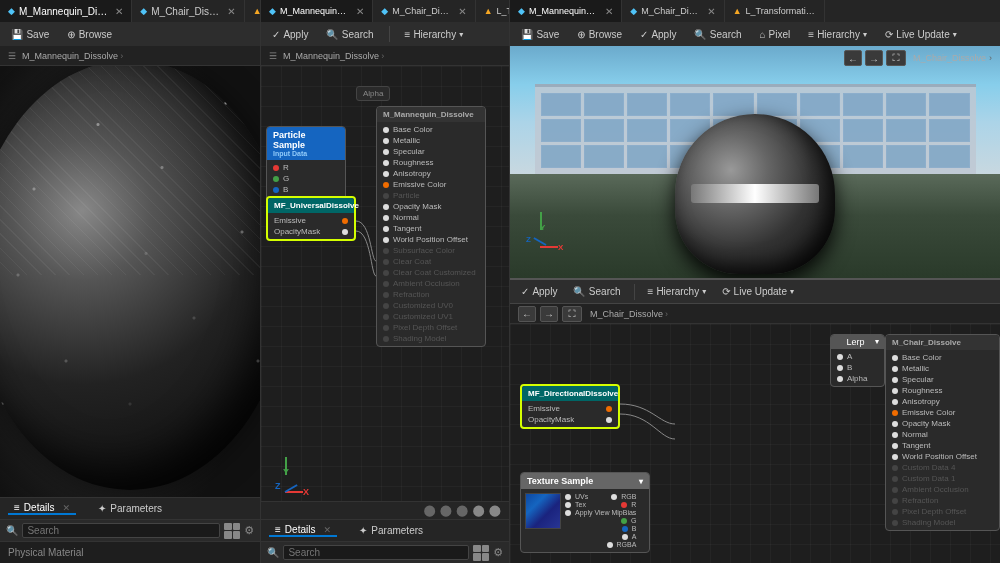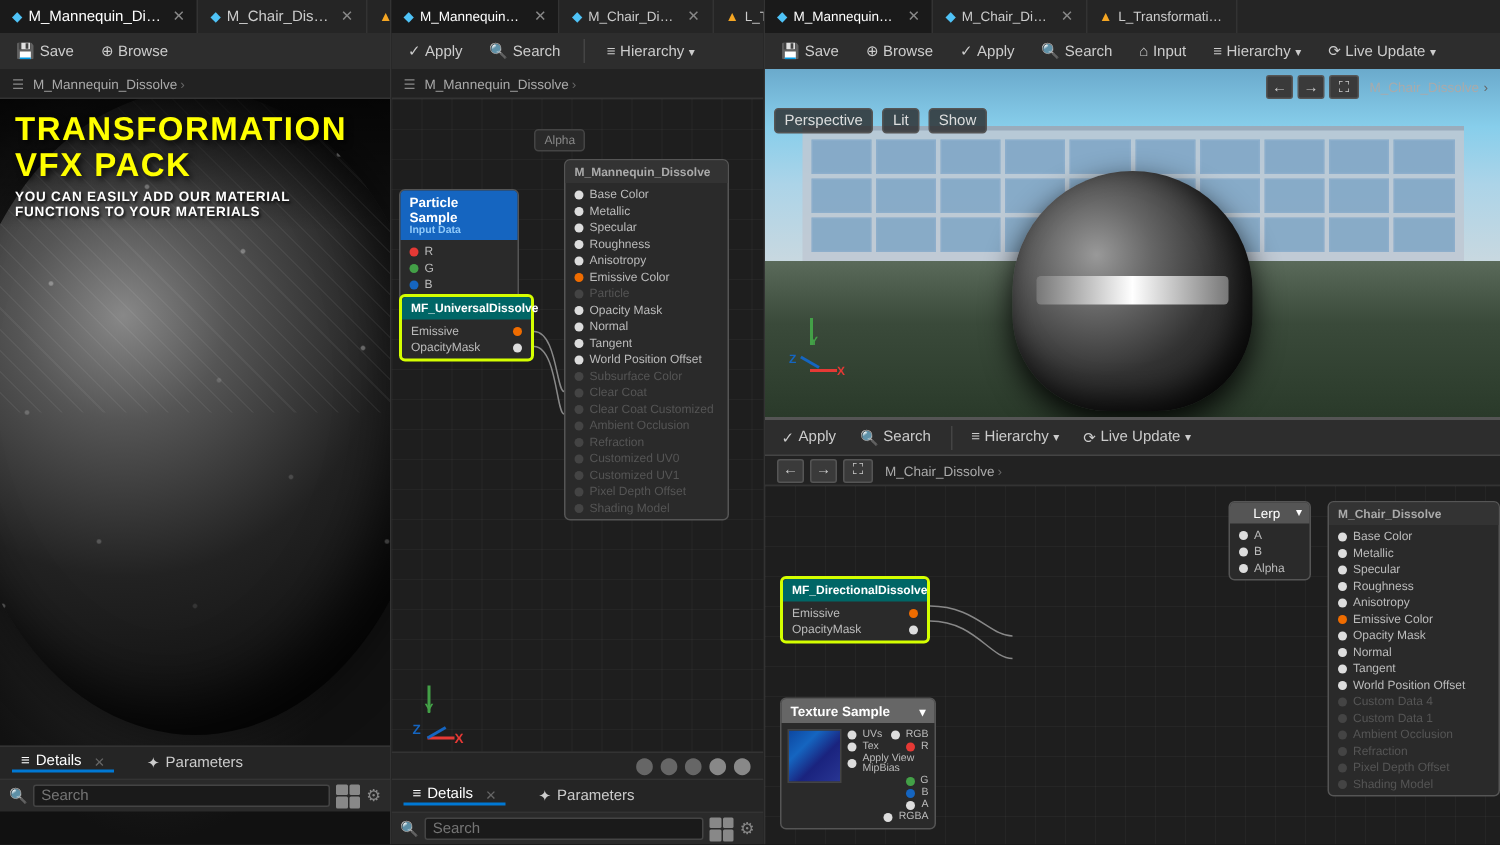--- a/index.html
+++ b/index.html
@@ -401,21 +401,21 @@
     }
 
     
     .texture-node {
       position: absolute;
       background: #2a2a2a;
       border: 1px solid #555;
       border-radius: 4px;
       font-size: 8px;
       color: #ddd;
-      width: 104px;
+      width: 130px;
     }
 
     .texture-preview {
       width: 36px; height: 36px;
       background: linear-gradient(135deg, #0d47a1 0%, #1565c0 30%, #1a237e 60%, #283593 100%);
       border: 1px solid #444;
       flex-shrink: 0;
     }
 
     
@@ -522,24 +522,20 @@
       <span style="font-size:9px;color:#666;margin-left:2px;">›</span>
     </div>
 
     <div class="left-bg"></div>
     <div class="sphere-visual">
       <div class="sphere-particles"></div>
 
       <div style="position:absolute;top:0;left:0;width:100%;height:50%;background:repeating-linear-gradient(45deg, rgba(255,255,255,0.05) 0px, rgba(255,255,255,0.05) 1px, transparent 1px, transparent 10px);"></div>
     </div>
 
-    <div class="promo-overlay" style="top:66px;">
-      <div class="promo-title">TRANSFORMATION VFX PACK</div>
-      <div class="promo-subtitle">YOU CAN EASILY ADD OUR MATERIAL FUNCTIONS TO YOUR MATERIALS</div>
-    </div>
 
     <div style="position:absolute;bottom:44px;left:0;right:0;height:22px;background:#252525;display:flex;align-items:center;padding:0 8px;gap:16px;border-top:1px solid #333;z-index:20;">
       <div class="bottom-tab active">
         <span style="font-size:10px;">≡</span>
         <span style="font-size:10px;">Details</span>
         <span style="font-size:9px;color:#666;margin-left:4px;">✕</span>
       </div>
       <div class="bottom-tab">
         <span style="font-size:10px;">✦</span>
         <span style="font-size:10px;">Parameters</span>
@@ -551,20 +547,23 @@
       <input class="search-input-box" placeholder="Search" style="font-size: 10px; flex: 1 1 0%; background: rgb(26, 26, 26); border: 1px solid rgb(68, 68, 68); color: rgb(204, 204, 204); padding: 1px 4px; border-radius: 2px;">
       <div class="grid-icon-btn">
         <div class="grid-cell"></div>
         <div class="grid-cell"></div>
         <div class="grid-cell"></div>
         <div class="grid-cell"></div>
       </div>
       <span style="font-size:11px;color:#888;cursor:pointer;">⚙</span>
     </div>
 
+    <div class="status-bar">
+      <span style="font-size:10px;color:#888;">Physical Material</span>
+    </div>
   </div>
 
   <div class="mid-panel">
 
     <div class="panel-tab-bar">
       <div class="tab-item active">
         <span style="color:#4fc3f7;font-size:9px;">◆</span>
         <span style="font-size:9px;max-width:70px;overflow:hidden;text-overflow:ellipsis;white-space:nowrap;">M_Mannequin_Dissolve</span>
         <span class="tab-close">✕</span>
       </div>
@@ -822,21 +821,21 @@
         <div class="toolbar-btn">
           <span>✓</span>
           <span style="font-size:10px;">Apply</span>
         </div>
         <div class="toolbar-btn">
           <span>🔍</span>
           <span style="font-size:10px;">Search</span>
         </div>
         <div class="toolbar-btn">
           <span>⌂</span>
-          <span style="font-size:10px;">Input</span>
+          <span style="font-size:10px;">Pixel</span>
         </div>
         <div class="toolbar-btn">
           <span>≡</span>
           <span style="font-size:10px;">Hierarchy</span>
           <span style="font-size:8px;">▾</span>
         </div>
         <div class="toolbar-btn">
           <span>⟳</span>
           <span style="font-size:10px;">Live Update</span>
           <span style="font-size:8px;">▾</span>
@@ -886,25 +885,20 @@
 
         <div style="position:absolute;bottom:0;left:0;right:0;height:45%;background:linear-gradient(to bottom,#5a6a5a 0%,#3a4a3a 40%,#2a3a2a 100%);">
 
           <div style="position:absolute;top:-60px;left:50%;transform:translateX(-50%);width:160px;height:160px;">
             <div style="width:100%;height:100%;border-radius:50% 50% 40% 40%;background:radial-gradient(circle at 35% 35%,#999 0%,#666 25%,#333 55%,#111 100%);box-shadow:inset -8px -8px 20px rgba(0,0,0,0.8),0 8px 20px rgba(0,0,0,0.9);overflow:hidden;">
               <div style="position:absolute;top:44%;left:10%;right:10%;height:12%;background:linear-gradient(to right,#777,#fff,#777);border-radius:3px;"></div>
             </div>
           </div>
         </div>
 
-        <div class="viewport-controls">
-          <div class="vp-ctrl-btn">Perspective</div>
-          <div class="vp-ctrl-btn">Lit</div>
-          <div class="vp-ctrl-btn">Show</div>
-        </div>
 
         <div style="position:absolute;top:4px;right:8px;display:flex;gap:3px;align-items:center;z-index:10;">
           <div class="nav-btn">←</div>
           <div class="nav-btn">→</div>
           <div class="nav-btn" style="width:20px;">⛶</div>
           <span style="font-size:9px;color:#aaa;margin-left:4px;">M_Chair_Dissolve</span>
           <span style="font-size:9px;color:#666;">›</span>
         </div>
 
         <div style="position:absolute;bottom:12px;left:12px;z-index:5;width:40px;height:40px;">
@@ -947,21 +941,21 @@
           <div class="nav-btn">←</div>
           <div class="nav-btn">→</div>
         </div>
         <div class="nav-btn" style="margin-left:4px;width:20px;">⛶</div>
         <span style="font-size:9px;color:#aaa;margin-left:8px;">M_Chair_Dissolve</span>
         <span style="font-size:9px;color:#666;margin-left:2px;">›</span>
       </div>
 
       <div class="node-graph-bg" style="top:44px;bottom:0;">
 
-        <div class="lerp-node" style="top:10px;right:126px;">
+        <div class="lerp-node" style="top:10px;right:115px;">
           <div class="lerp-header">
             <span>Lerp</span>
             <span style="float:right;font-size:8px;">▾</span>
           </div>
           <div class="node-body">
             <div class="node-row">
                 <div class="node-dot dot-white"></div>
                 <span>A</span>
               </div>
             <div class="node-row">

